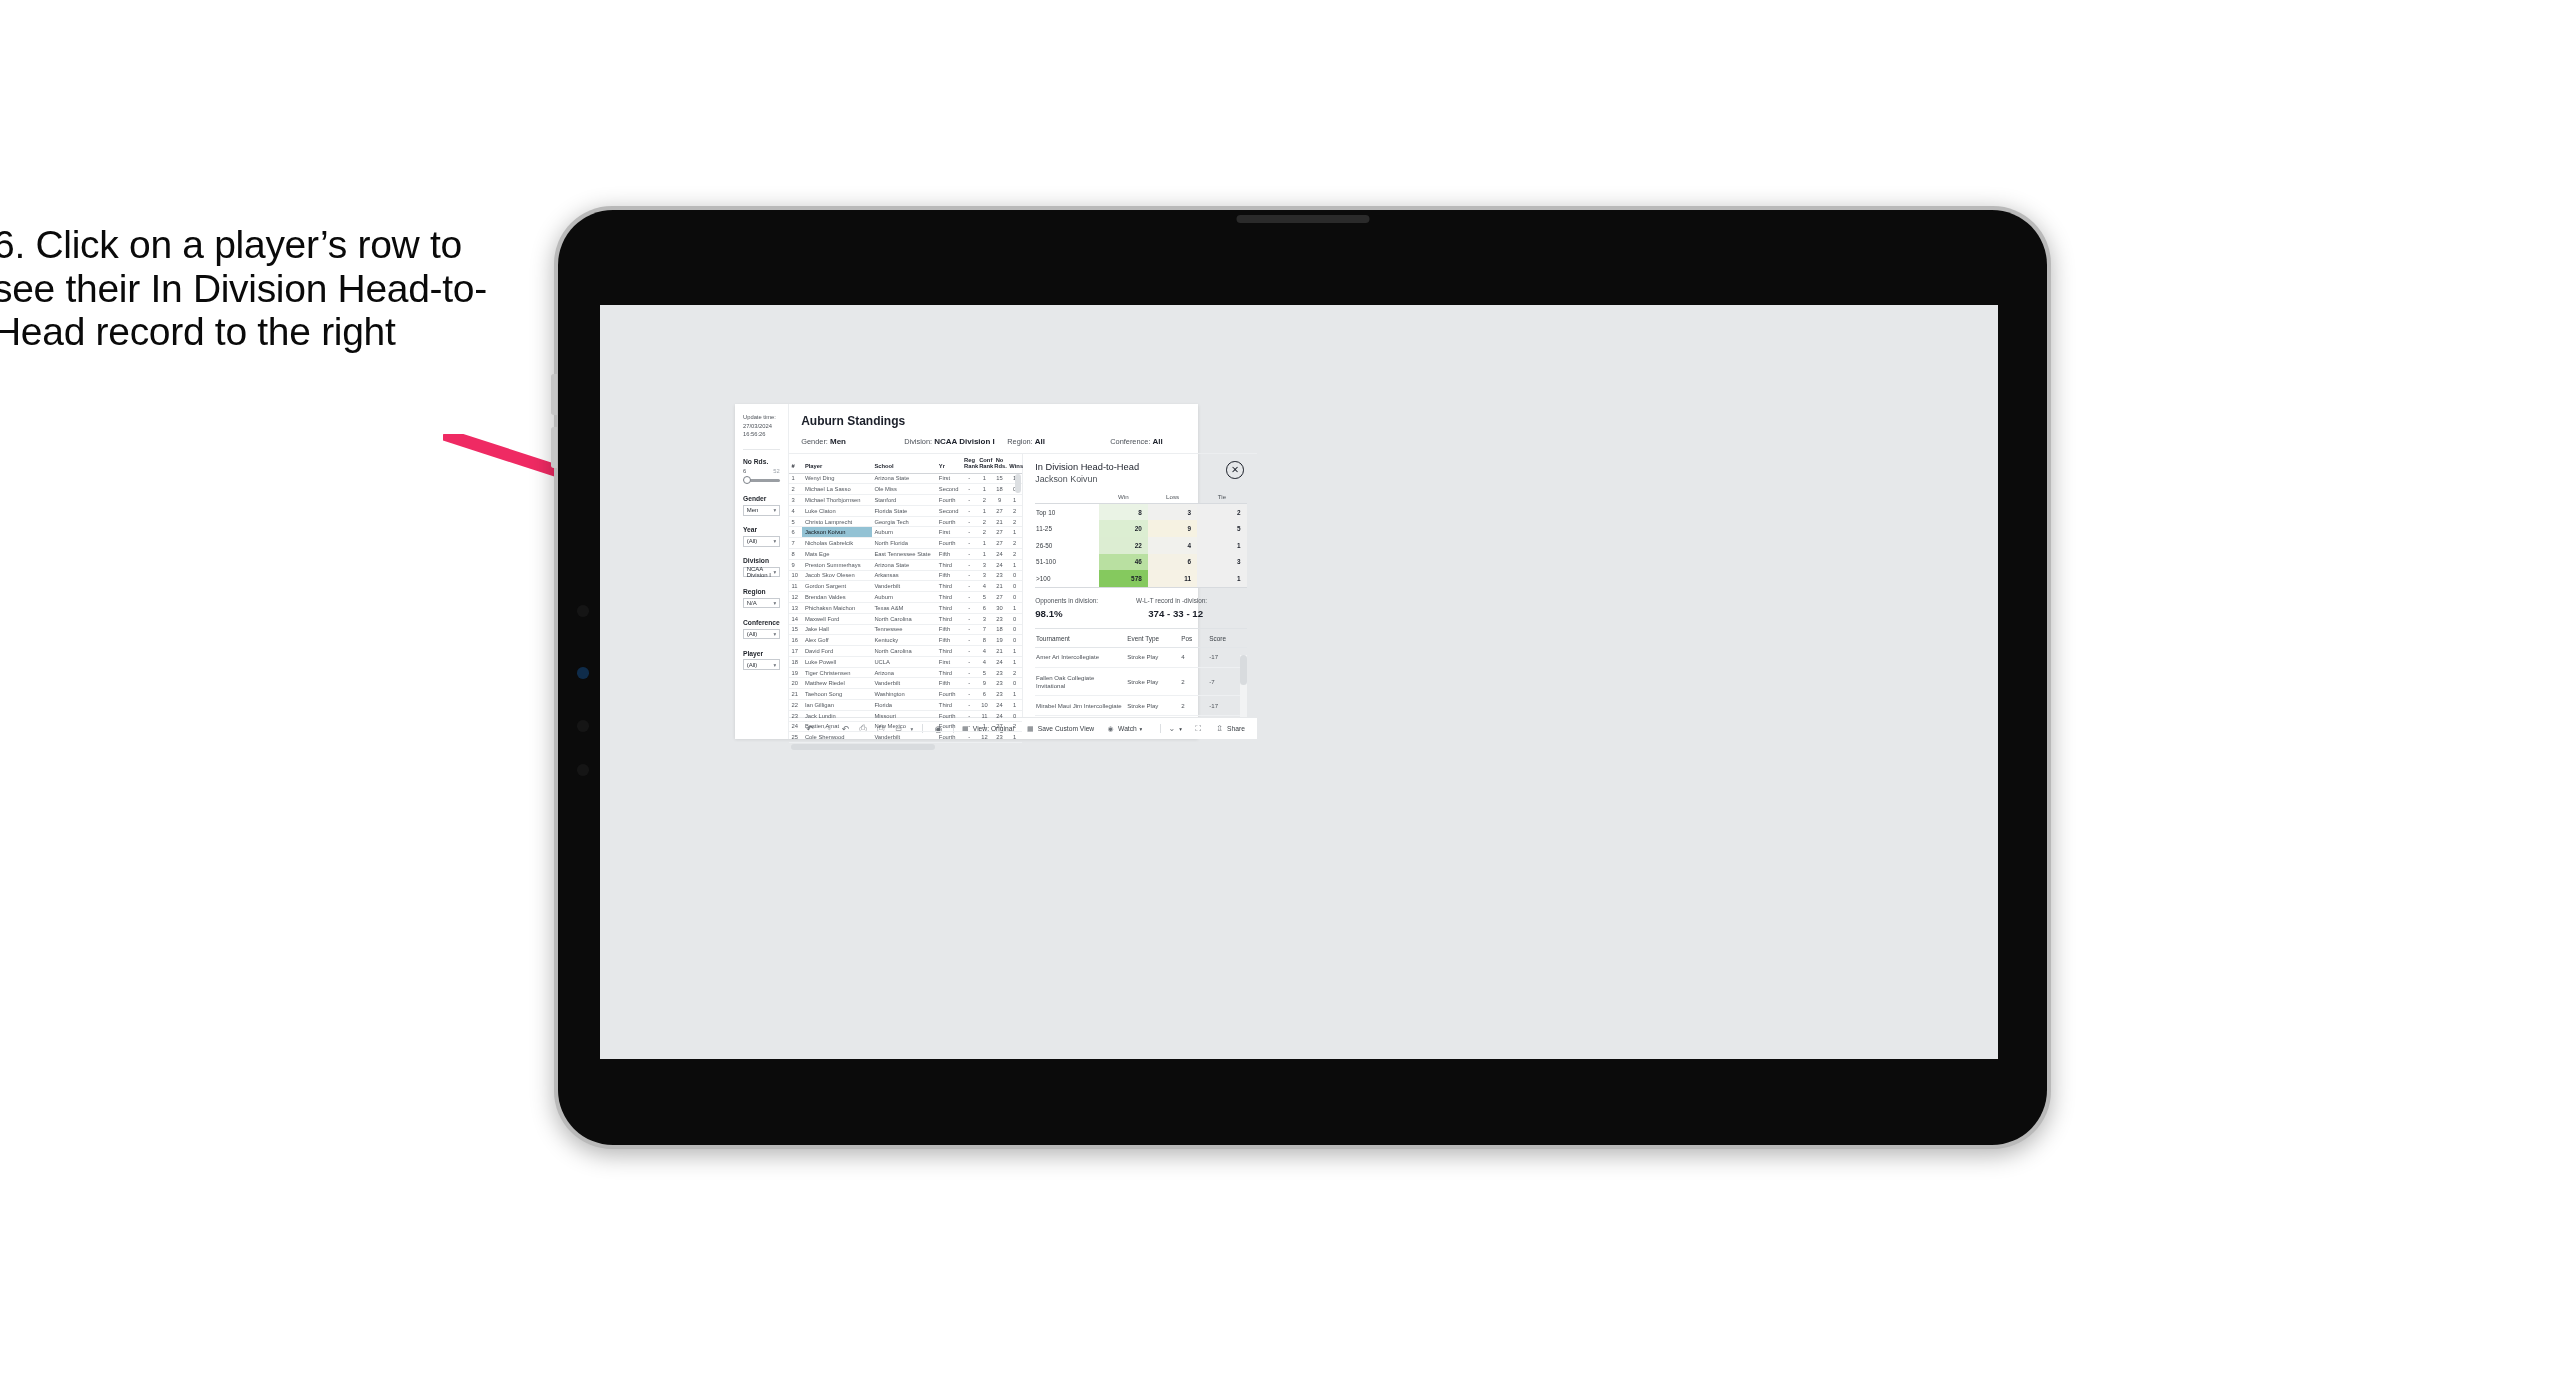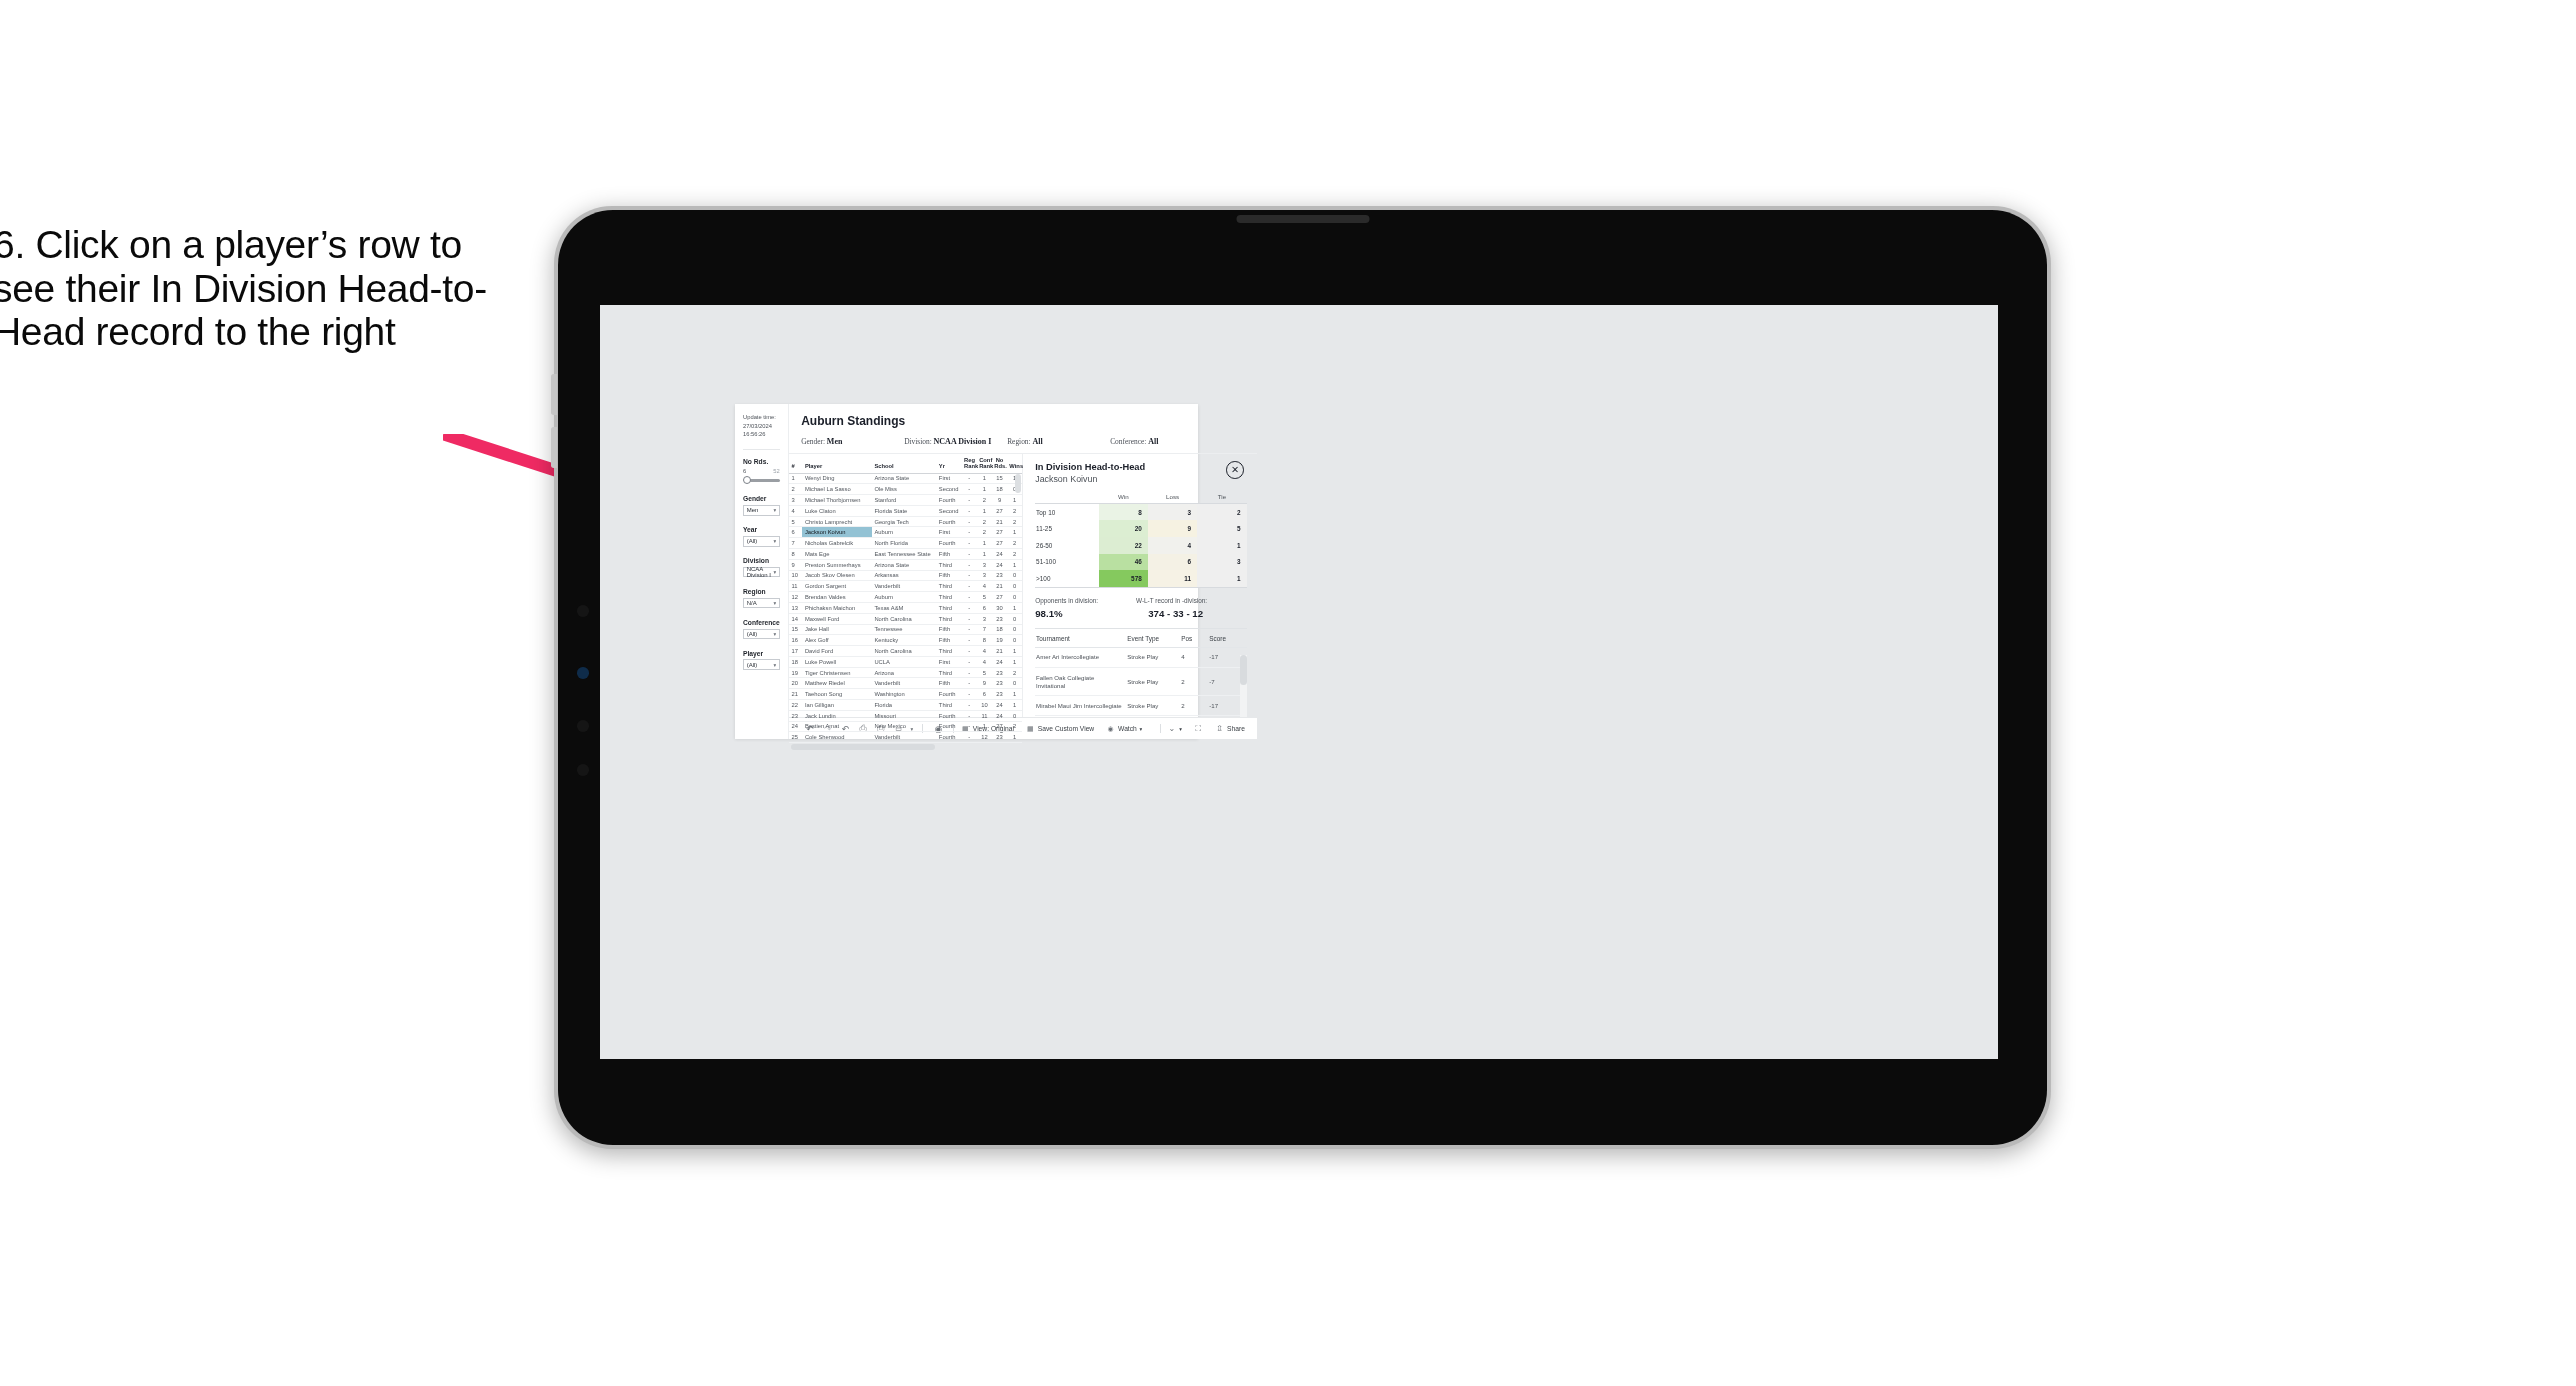--- a/index.html
+++ b/index.html
@@ -106,21 +106,21 @@
   .f-sel {
     height:10.6px; border:0.9px solid #c7cbd0; background:#fff;
     display:flex; align-items:center; justify-content:space-between;
     padding:0 2.7px; font-size:6px; color:#2a2f36;
   }
   .f-sel i { font-style:normal; font-size:5.3px; color:#6a6f77; }
 
   .wb-right { flex:1; display:flex; flex-direction:column; }
   .wb-head { padding:9.7px 12.4px 7px 12.4px; border-bottom:0.9px solid #eceef0; }
   .wb-h1 { font-size:12px; font-weight:700; color:#1b1f29; }
-  .wb-filters { display:flex; margin-top:9.7px; font-size:7.4px; color:#4a4f57;font-family:Liberation Serif, serif; }
+  .wb-filters { display:flex; margin-top:9.7px; font-size:7.4px; color:#4a4f57; }
   .wb-filters span { width:103px; }
   .wb-filters b { color:#1b1f29; font-weight:700; font-size:8px; }
 
   .wb-body { flex:1; display:flex; min-height:0; }
 
   
   .tbl-wrap { width:234px; border-right:0.9px solid #eceef0; display:flex; flex-direction:column; min-height:0; position:relative; }
   table.st { width:100%; border-collapse:collapse; table-layout:fixed; }
   table.st th {
     font-size:5.8px; font-weight:700; color:#1b1f29; text-align:left;
@@ -138,21 +138,21 @@
   .c-cr  { width:15px; text-align:center !important; }
   .c-nr  { width:15px; text-align:center !important; }
   .c-wn  { width:15px; text-align:center !important; }
   tr.sel td.c-pl { background:#93c2d4; color:#12171d; }
   .tbl-scroll-v { position:absolute; right:0.9px; top:19.5px; width:6.2px; height:19.5px; background:#dcdfe2; border-radius:3.5px; }
   .tbl-scroll-h { height:8px; background:#fbfbfc; position:relative; }
   .tbl-scroll-h .thumb { position:absolute; left:1.8px; top:0.9px; width:144px; height:6.2px; background:#d8dbde; border-radius:3.5px; }
 
   
   .h2h { flex:1; display:flex; flex-direction:column; min-width:0; padding:8px 10.6px 0 12.4px; position:relative; }
-  .h2h-t1 { font-size:9.3px; font-weight:700; color:#1b1f29; }
+  .h2h-t1 { font-size:9.3px; font-weight:400; color:#1b1f29; }
   .h2h-t2 { font-size:8.9px; color:#4d5259; margin-top:1.8px; }
   .close-btn {
     position:absolute; right:13.3px; top:7px; width:17.7px; height:17.7px;
     border:1.8px solid #1b1f29; border-radius:50%;
     display:flex; align-items:center; justify-content:center;
     font-size:9.7px; color:#1b1f29; line-height:1; font-weight:400;
   }
   table.hm { width:100%; border-collapse:collapse; margin-top:8.9px; table-layout:fixed; }
   table.hm th { font-size:6.2px; color:#4d5259; font-weight:400; padding-bottom:2.7px; text-align:center; }
   table.hm th.blank { width:30%; }

